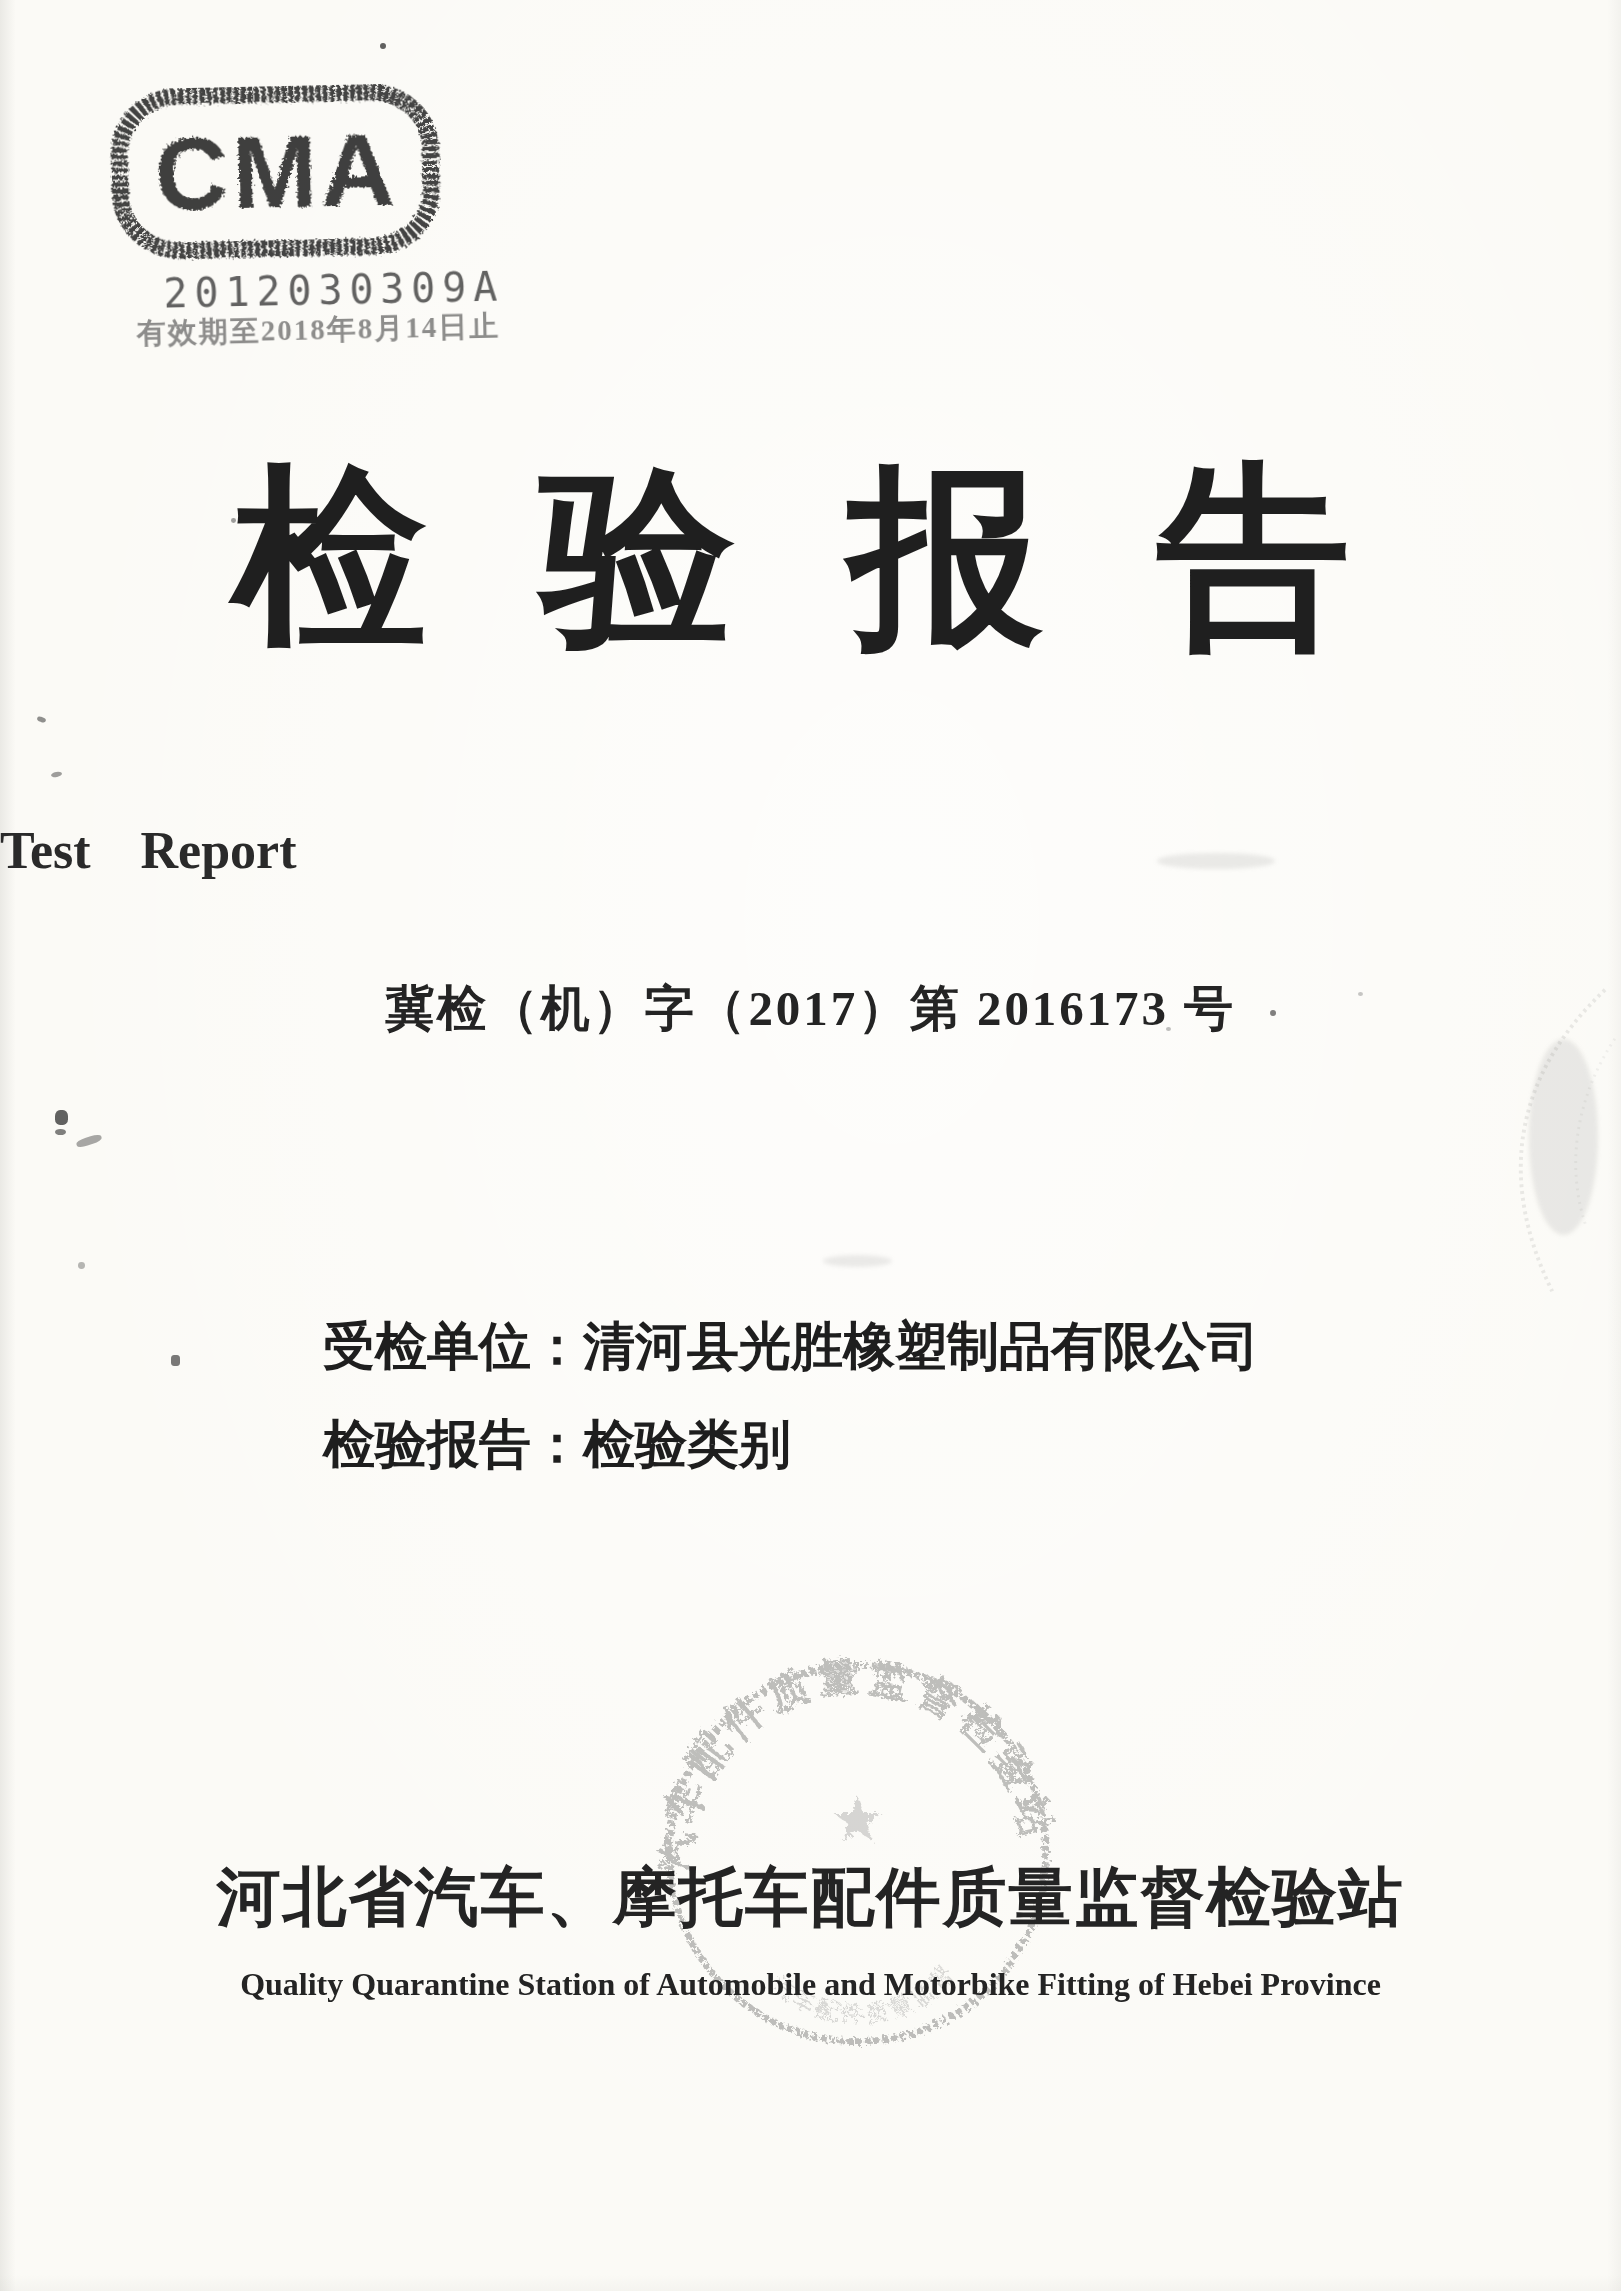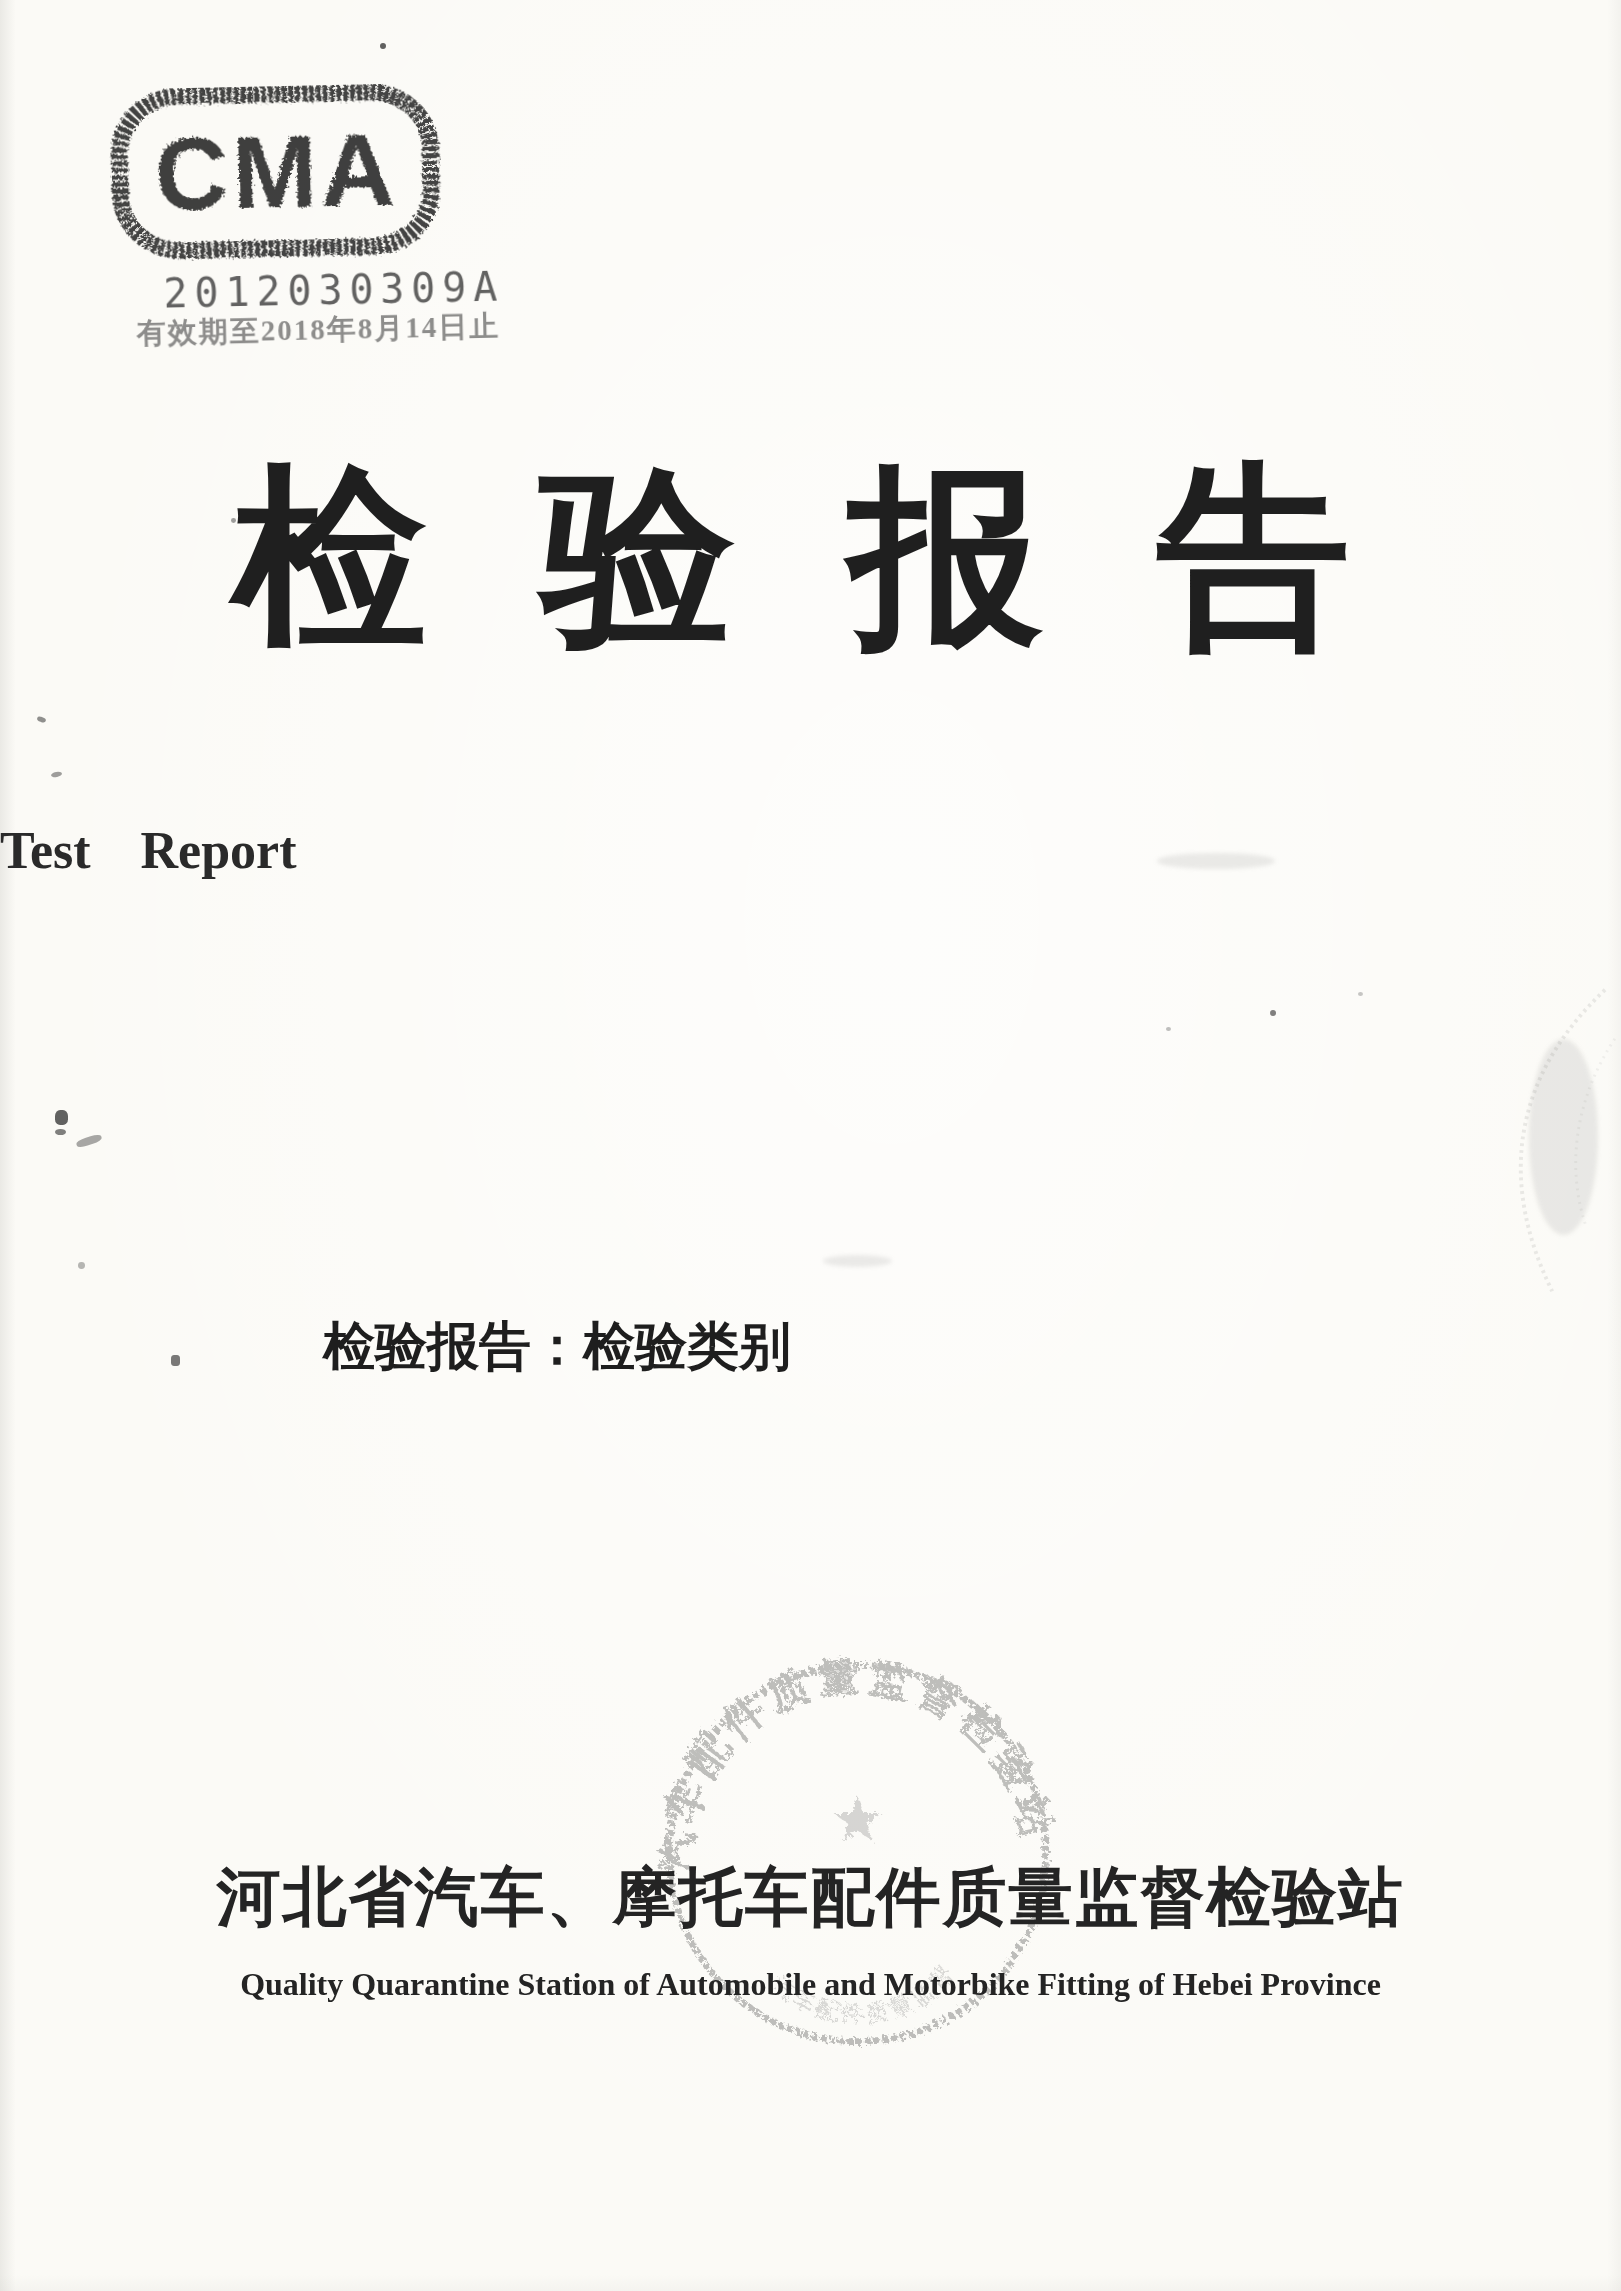--- a/index.html
+++ b/index.html
@@ -86,22 +86,26 @@
       </g>
     </svg>
     <div class="cma-code serif">2012030309A</div>
     <div class="cma-validity serif">有效期至2018年8月14日止</div>
   </div>
 
   <div class="title-cn sans">检验报告</div>
 
   <div class="title-en serif">Test Report</div>
 
+  <div class="report-no serif">冀检（机）字（2017）第 2016173 号</div>
 
   <div class="info serif">
+    <div class="info-row">
+      <span>受检单位：</span><span>清河县光胜橡塑制品有限公司</span>
+    </div>
     <div class="info-row">
       <span>检验报告：</span><span>检验类别</span>
     </div>
   </div>
 
   <svg class="seal" viewBox="0 0 446 446">
     <defs>
       <filter id="rough2" x="-20%" y="-20%" width="140%" height="140%">
         <feTurbulence type="fractalNoise" baseFrequency="0.25" numOctaves="2" result="n2"></feTurbulence>
         <feDisplacementMap in="SourceGraphic" in2="n2" scale="10"></feDisplacementMap>

